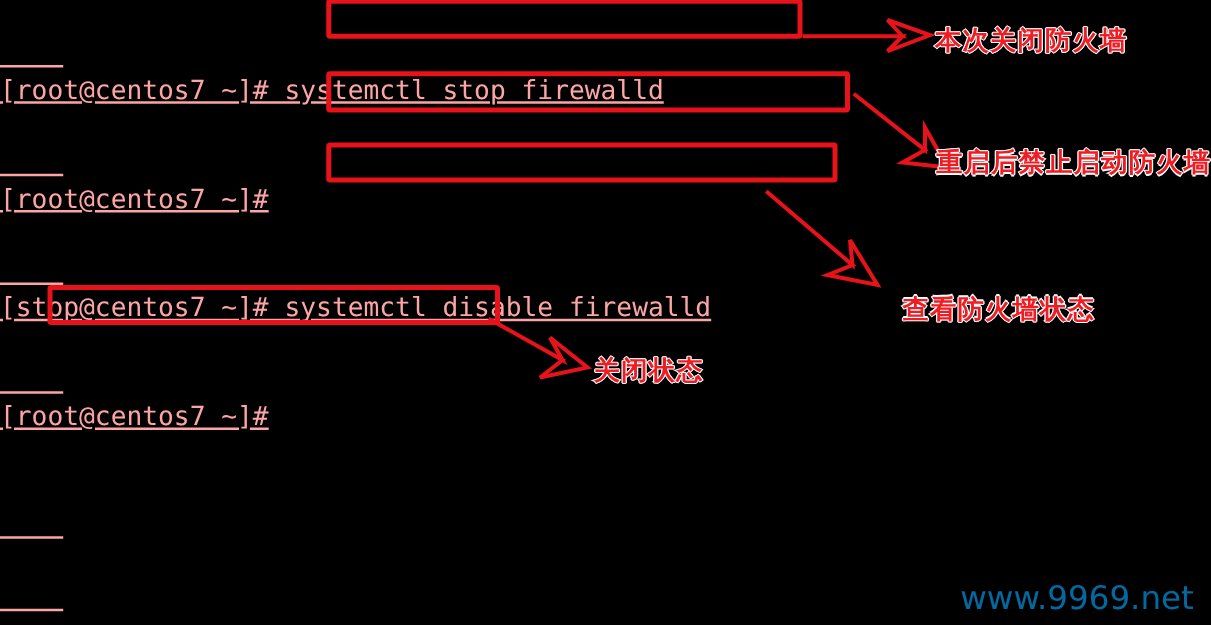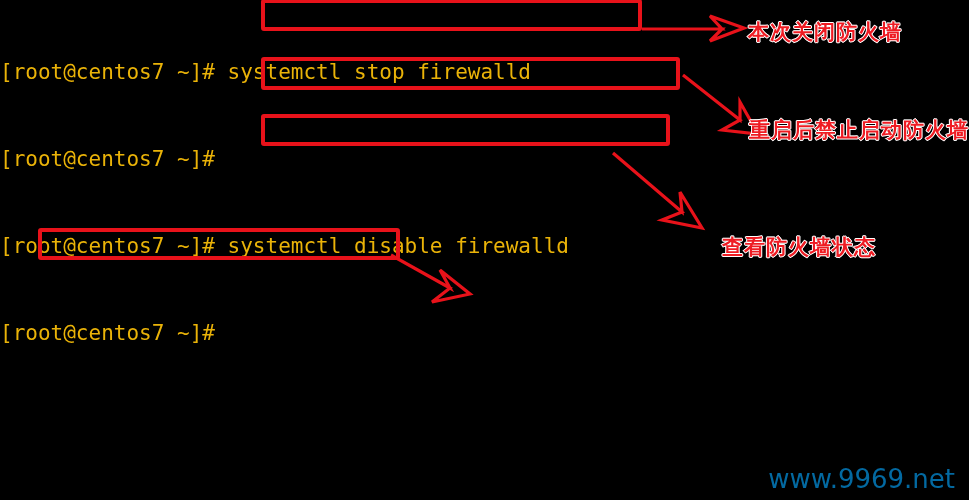--- a/index.html
+++ b/index.html
@@ -21,23 +21,24 @@
   #terminal {
     position: absolute;
     left: 0;
     top: 0;
     width: 969px;
     height: 500px;
     padding: 0;
     font-family: "DejaVu Sans Mono", "Liberation Mono", monospace;
     font-size: 21px;
     line-height: 29px;
-    color: #eab308;
+    color: #fca5a5;
     white-space: pre;
     letter-spacing: 0px;
+    text-decoration: underline;
   }
   .tline {
     height: 29px;
     white-space: pre;
     overflow: visible;
   }
 
   
   .redbox {
     position: absolute;
@@ -85,21 +86,21 @@
   }
 </style>
 </head>
 <body>
 
 <div id="screen">
 
   <div id="terminal">
     <div class="tline">[root@centos7 ~]# systemctl stop firewalld</div>
     <div class="tline">[root@centos7 ~]#</div>
-    <div class="tline">[root@centos7 ~]# systemctl disable firewalld</div>
+    <div class="tline">[stop@centos7 ~]# systemctl disable firewalld</div>
     <div class="tline">[root@centos7 ~]#</div>
 
     
 
     
     
     
     
     
     
@@ -134,16 +135,17 @@
   <svg class="arrow-svg" style="left:388px; top:252px;" width="110" height="60" viewBox="0 0 110 60">
     <path d="M3,3 L62,36 L52,18 L82,42 L44,50 L62,36 Z" fill="none" stroke="#e8121a" stroke-width="3.2" stroke-linejoin="miter"></path>
   </svg>
 
   <div class="cn-label" style="left:748px; top:18px;">本次关闭防火墙</div>
 
   <div class="cn-label" style="left:749px; top:116px;">重启后禁止启动防火墙</div>
 
   <div class="cn-label" style="left:722px; top:233px;">查看防火墙状态</div>
 
+  <div class="cn-label" style="left:475px; top:282px;">关闭状态</div>
 
   <div id="watermark">www.9969.net</div>
 
 </div>
 
 </body></html>

